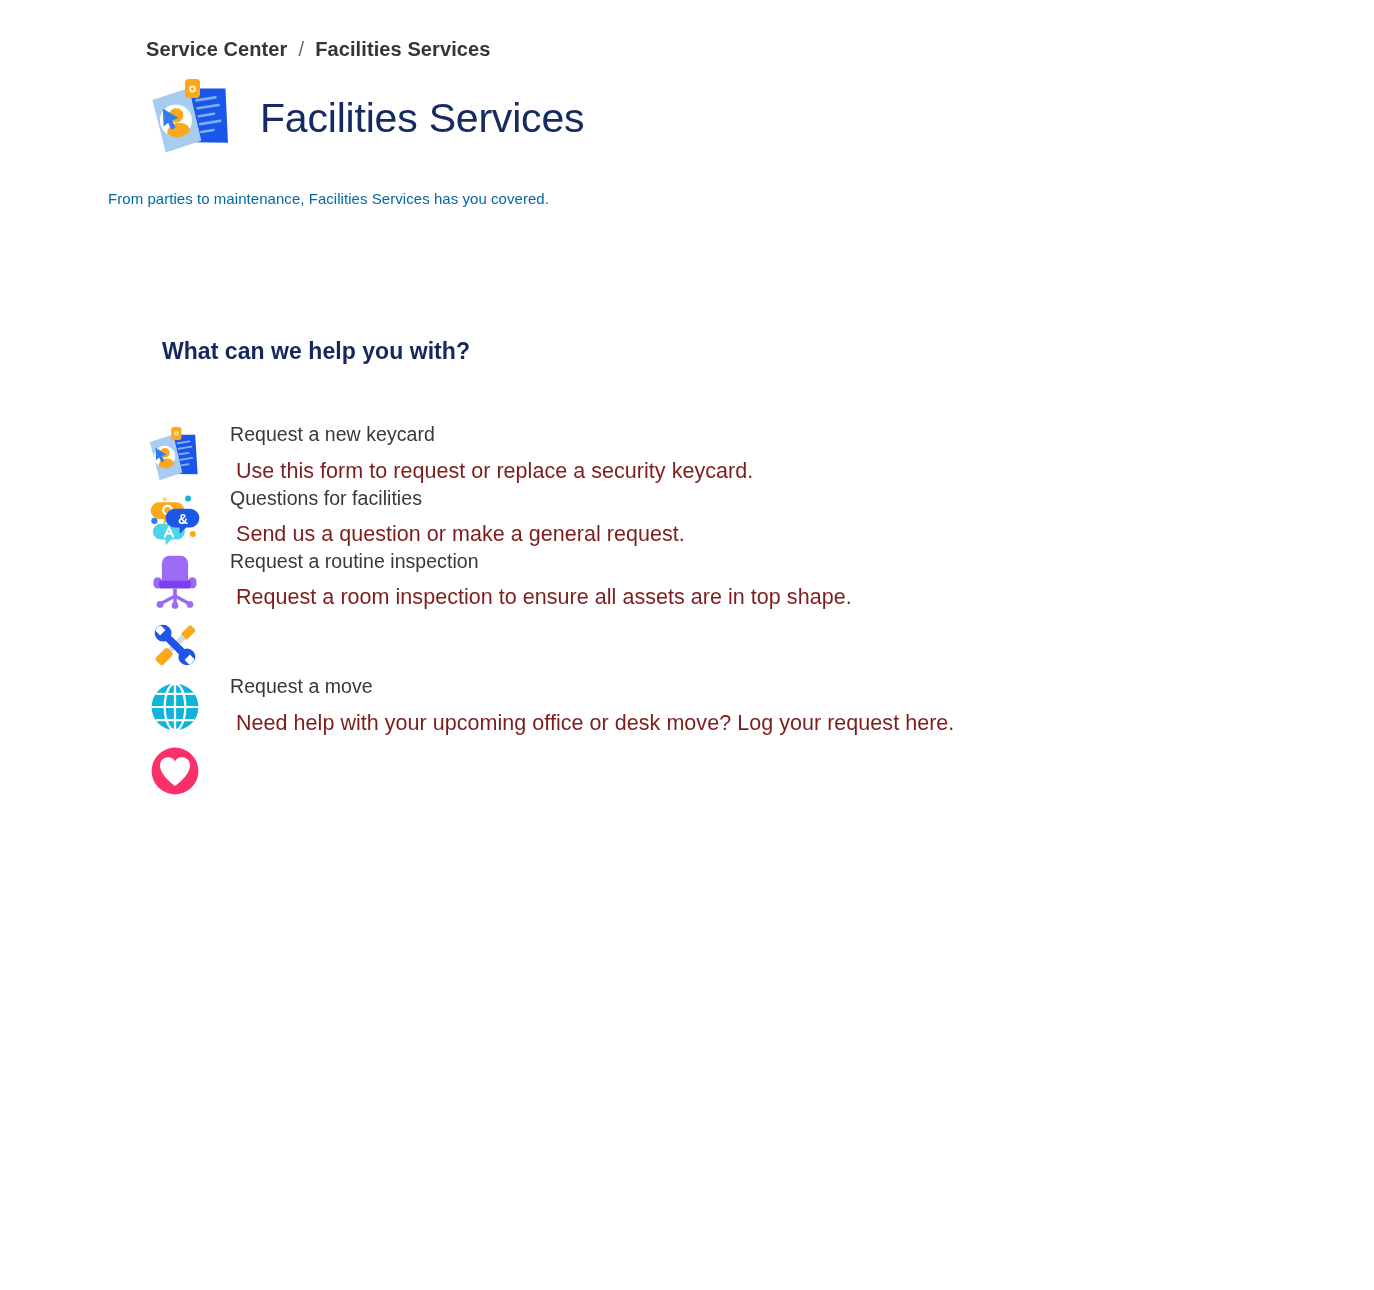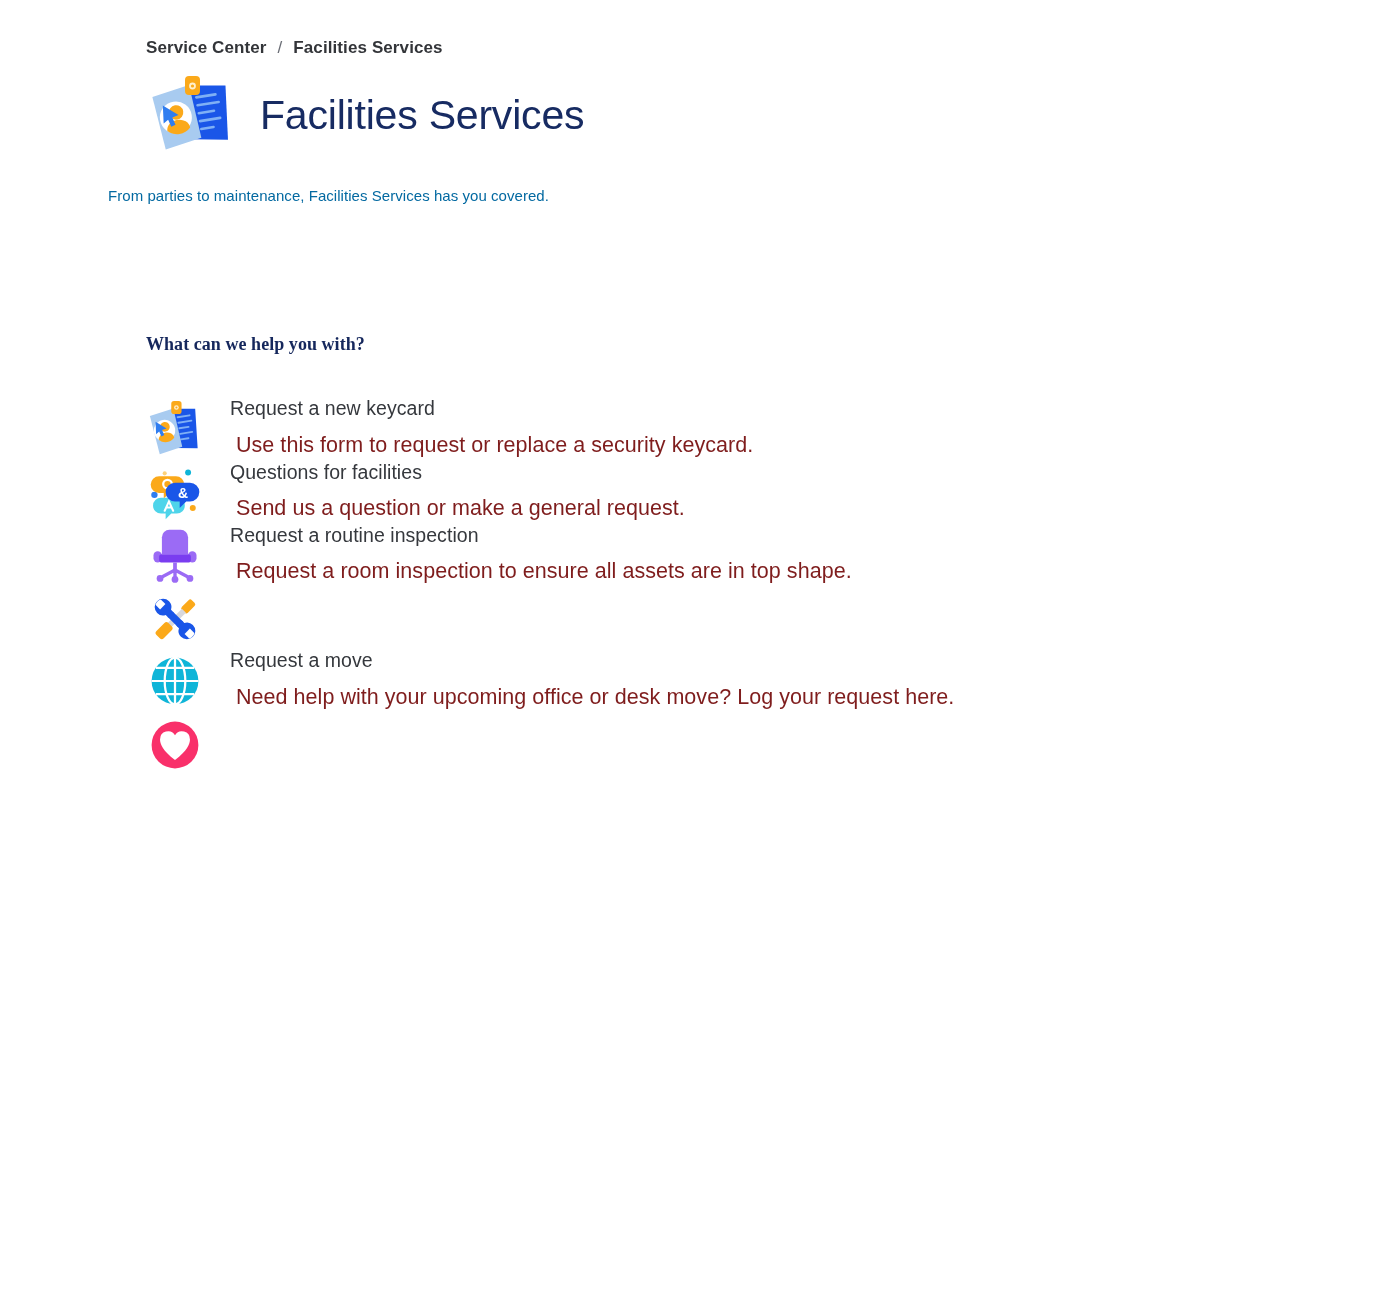--- a/index.html
+++ b/index.html
@@ -19,21 +19,21 @@
 
   .page {
     width: 1374px;
     padding: 0;
     position: relative;
   }
 
   
   .breadcrumb {
     padding: 38px 0 0 146px;
-    font-size: 17px;
+    font-size: 20px;
     font-weight: bold;
     color: #333539;
     letter-spacing: 0.1px;
     display: flex;
     align-items: flex-end;
     gap: 0;
   }
   .breadcrumb .crumb {
     color: #333539;
     text-decoration: none;
@@ -72,26 +72,25 @@
     padding: 16px 0 0 108px;
     font-size: 15px;
     color: #0369a1;
     line-height: 1.35;
     letter-spacing: 0.05px;
   }
 
   
   .section-heading {
     padding: 113px 0 0 146px;
-    font-size: 18px;
+    font-size: 23px;
     font-weight: bold;
     color: #15275c;
     letter-spacing: 0.05px;
-    margin: 0;
-    font-family: Liberation Serif, serif;
+    margin: 16px;
   }
 
   .item-list {
     padding: 41px 0 0 0;
     margin: 0;
     list-style: none;
   }
 
   .list-item {
     display: flex;

